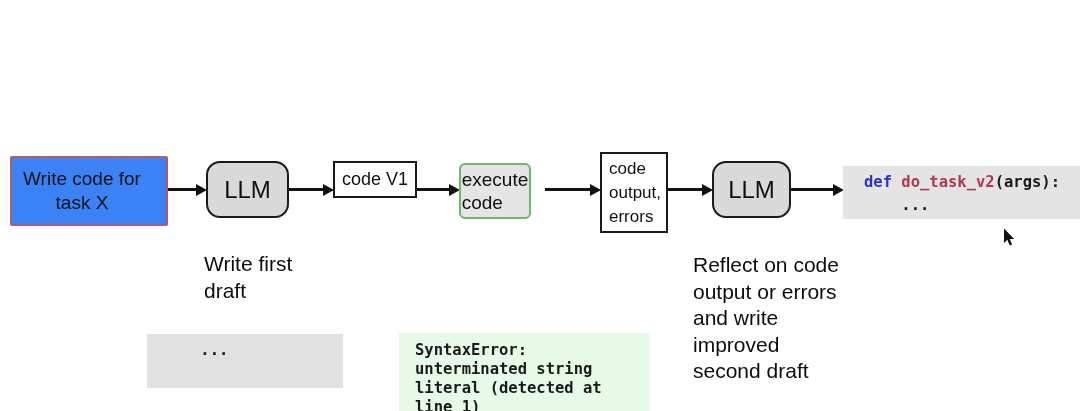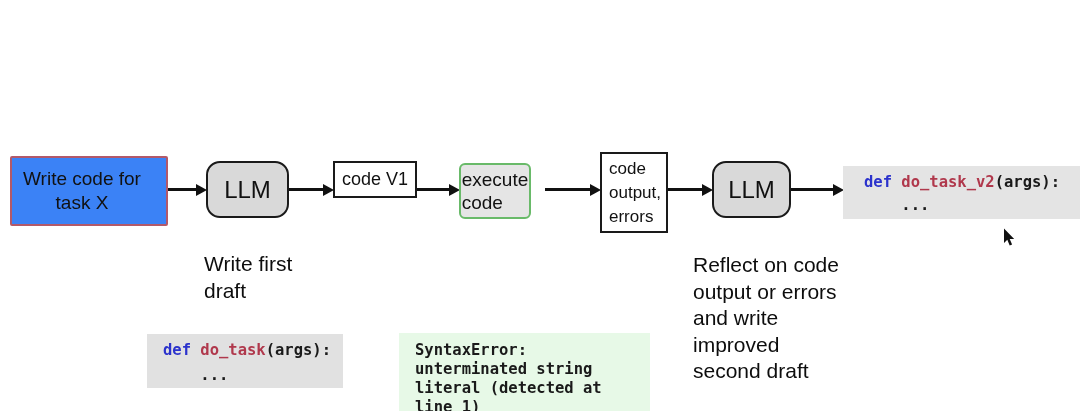--- a/index.html
+++ b/index.html
@@ -112,21 +112,20 @@
 
   <div class="note" id="first-draft">Write first
 draft</div>
   <div class="note" id="reflect">Reflect on code
 output or errors
 and write
 improved
 second draft</div>
 
   <div class="codeblock" id="do-task-block">
-    <div><span class="piece kw">def </span><span class="piece fn">do_task</span><span class="piece">(args):</span></div>
     <div class="piece">    ...</div>
   </div>
 
   <div class="codeblock" id="error-block">SyntaxError:
 unterminated string
 literal (detected at
 line 1)</div>
 
   <div id="mouse-cursor">
     <svg width="13" height="19" viewBox="0 0 13 19">

